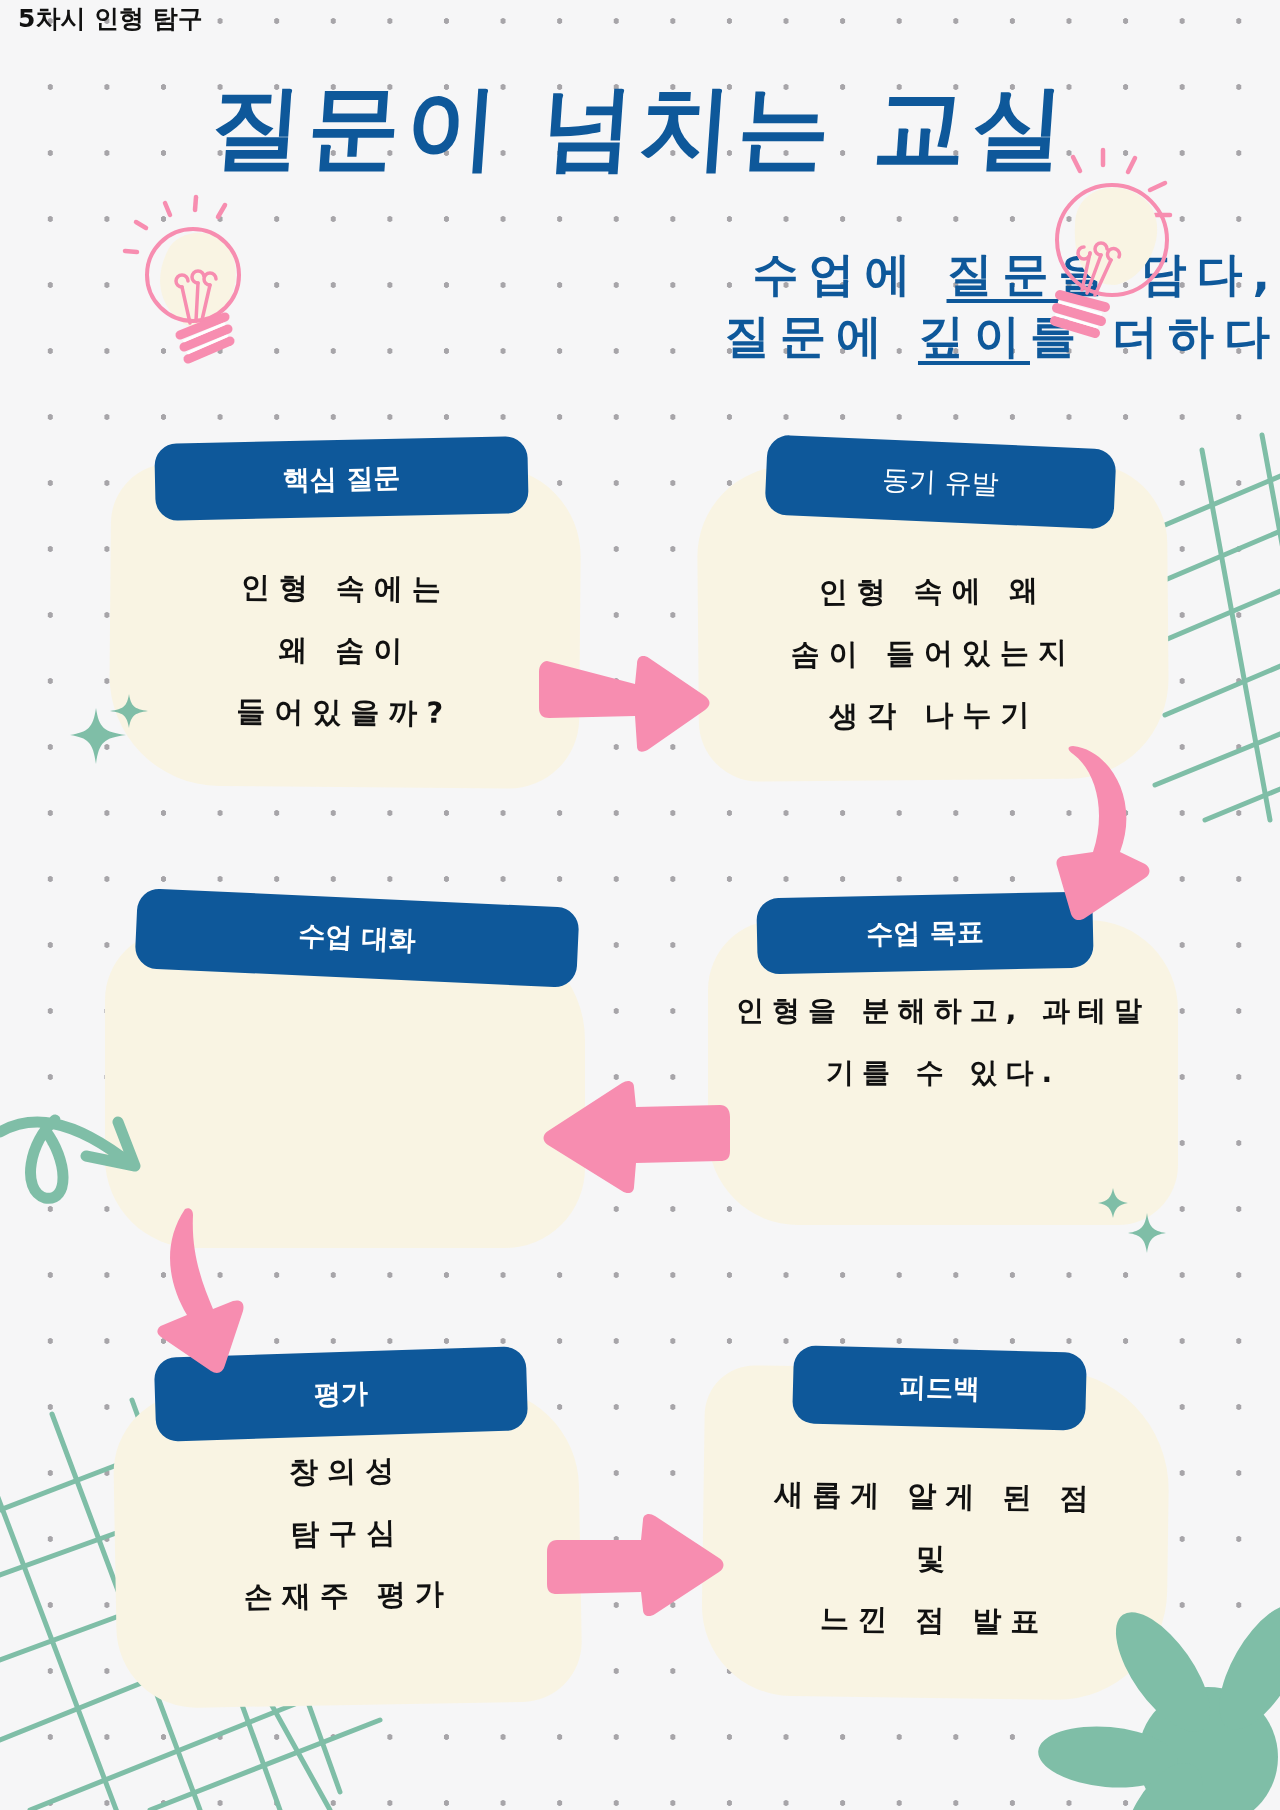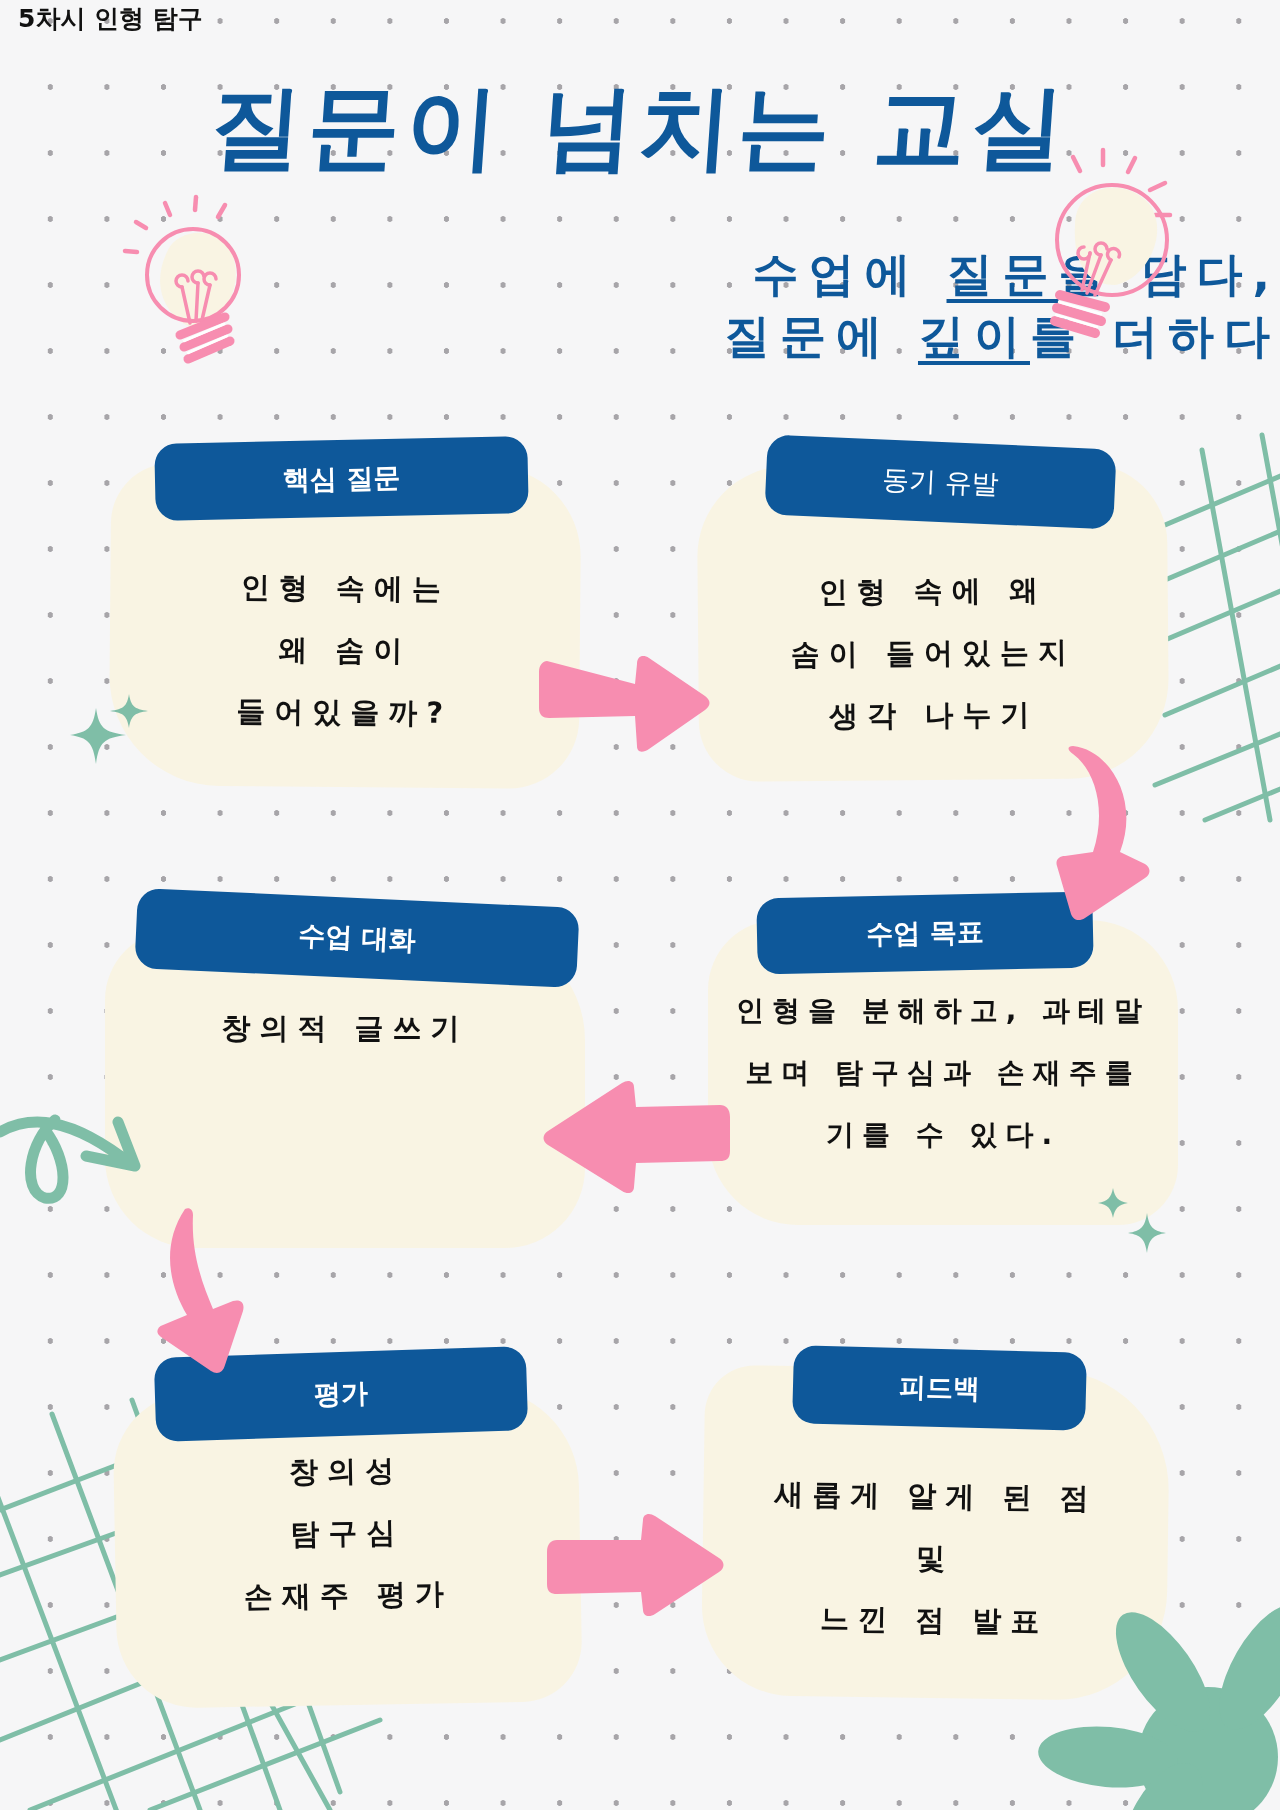--- a/index.html
+++ b/index.html
@@ -149,29 +149,27 @@
     <div>인형 속에 왜</div>
     <div>솜이 들어있는지</div>
     <div>생각 나누기</div>
   </div>
 </div>
 <div class="tag light" style="left:766px;top:442px;width:349px;height:80px;transform:rotate(2.5deg)">동기 유발</div>
 
 <div class="card" style="left:708px;top:920px;width:470px;height:305px;border-radius:70px 90px 60px 90px">
   <div class="card-text" style="top:60px;font-size:28px;letter-spacing:8px">
     <div>인형을 분해하고, 과테말</div>
-    <div>보며 탐구심과 손재주를</div>
     <div>기를 수 있다.</div>
   </div>
 </div>
 <div class="tag" style="left:757px;top:895px;width:336px;height:76px;transform:rotate(-1.2deg)">수업 목표</div>
 
 <div class="card" style="left:105px;top:930px;width:480px;height:318px;border-radius:70px 110px 80px 90px">
   <div class="card-text" style="top:67px">
-    <div>창의적 글쓰기</div>
   </div>
 </div>
 <div class="tag" style="left:136px;top:898px;width:442px;height:80px;transform:rotate(2.6deg)">수업 대화</div>
 
 <div class="card" style="left:115px;top:1390px;width:465px;height:315px;border-radius:80px 100px 60px 80px;transform:rotate(-1deg)">
   <div class="card-text" style="top:50px">
     <div>창의성</div>
     <div>탐구심</div>
     <div>손재주 평가</div>
   </div>

